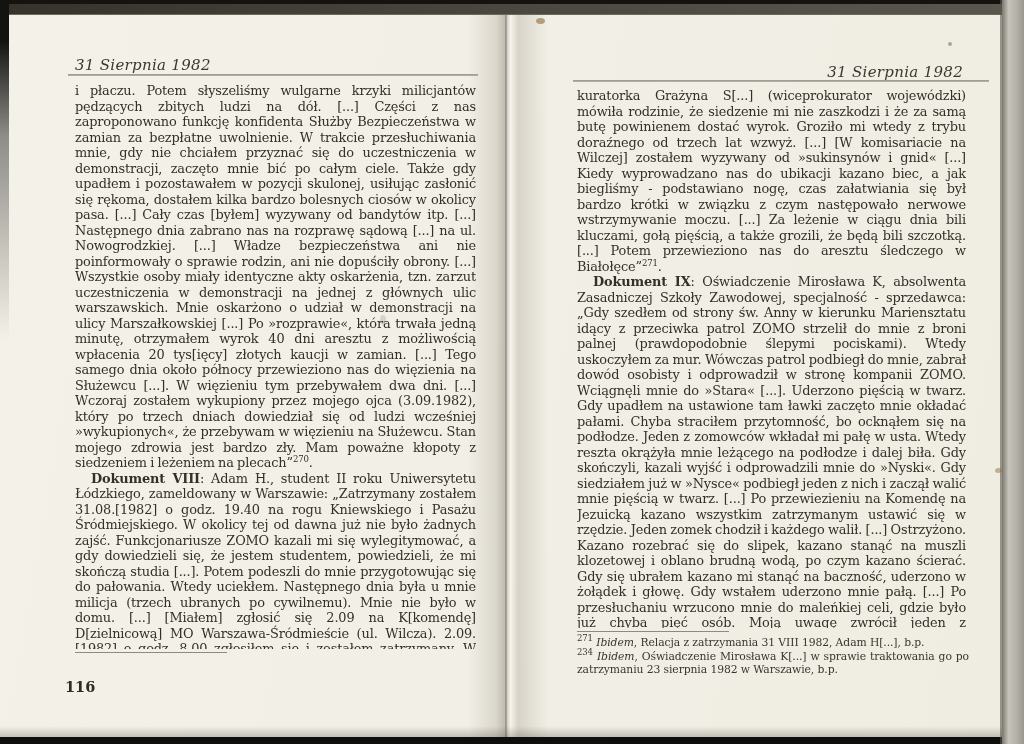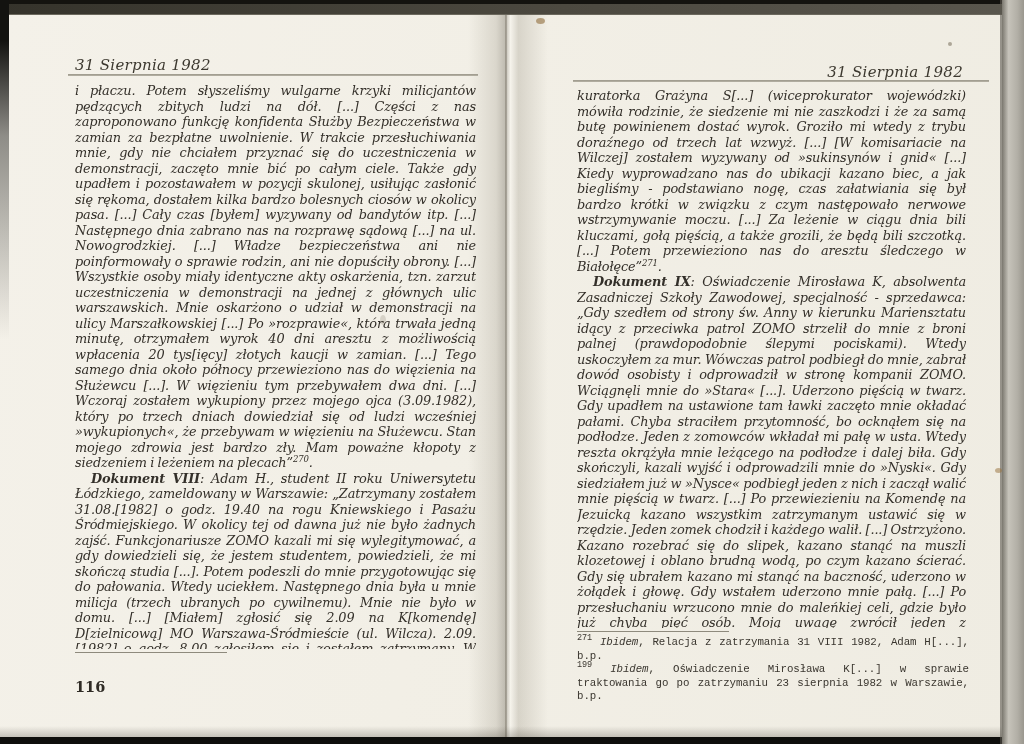--- a/index.html
+++ b/index.html
@@ -26,38 +26,38 @@
   .speck{position:absolute;border-radius:50%;}
   
   .running-header{position:absolute;font-style:italic;font-size:15px;color:#3c382f;letter-spacing:.3px;}
   .hdr-left{left:75px;top:56px;}
   .hdr-right{left:577px;top:63px;width:386px;text-align:right;}
   .rule{position:absolute;height:2px;background:linear-gradient(180deg,#9b978a,#b7b3a6);}
   .rule-l{left:68px;top:74px;width:410px;}
   .rule-r{left:573px;top:80px;width:416px;height:2px;}
   
   .body-col{position:absolute;text-align:justify;font-size:12.9px;line-height:15.5px;
-            letter-spacing:-0.15px;word-spacing:-0.6px;overflow:hidden;color:#332f29;font-style:italic;}
+            letter-spacing:-0.15px;word-spacing:-0.6px;overflow:hidden;color:#332f29;}
   .body-l{left:75px;top:83px;width:401px;height:566px;}
   .body-r{left:577px;top:88px;width:389px;height:540px;}
   .para{margin:0;}
   .para.indent{text-indent:16px;}
   sup{font-size:8.5px;line-height:0;vertical-align:super;}
   
   .fn-rule{position:absolute;height:1px;background:#8e8a7d;}
   .fnr-l{left:75px;top:652px;width:152px;}
   .fnr-r{left:577px;top:631px;width:152px;}
   .fns{position:absolute;font-size:10.8px;line-height:13.6px;text-align:justify;
        letter-spacing:-0.1px;color:#3a362f;}
   .fns-l{left:75px;top:657px;width:404px;}
-  .fns-r{left:577px;top:636px;width:392px;font-family:Liberation Mono, monospace;}
+  .fns-r{left:577px;top:636px;width:392px;}
   .fn{margin:0;}
   
   .pagenum{position:absolute;font-weight:bold;font-size:14.5px;color:#2f2b25;}
-  .pn-l{left:75px;top:678px;text-align:center;}
+  .pn-l{left:65px;top:678px;text-align:center;}
   .pn-r{left:577px;top:681px;width:382px;text-align:right;}
 </style>
 </head>
 <body>
 
 <div class="scan">
   <div class="gutter"></div>
   <div class="crease"></div>
 
   <div class="running-header hdr-left">31 Sierpnia 1982</div>
@@ -71,21 +71,21 @@
 
   <div class="running-header hdr-right">31 Sierpnia 1982</div>
   <div class="rule rule-r"></div>
   <div class="body-col body-r">
       <p class="para"><span>kuratorka Grażyna S[...] (wiceprokurator wojewódzki) mówiła rodzinie, że siedzenie mi nie zaszkodzi i że za samą butę powinienem dostać wyrok. Groziło mi wtedy z trybu doraźnego od trzech lat wzwyż. [...] [W komisariacie na Wilczej] zostałem wyzywany od »sukinsynów i gnid« [...] Kiedy wyprowadzano nas do ubikacji kazano biec, a jak biegliśmy - podstawiano nogę, czas załatwiania się był bardzo krótki w związku z czym następowało nerwowe wstrzymywanie moczu. [...] Za leżenie w ciągu dnia bili kluczami, gołą pięścią, a także grozili, że będą bili szczotką. [...] Potem przewieziono nas do aresztu śledczego w Białołęce”</span><sup>271</sup><span>.</span></p>
       <p class="para indent"><span style="font-weight: bold;">Dokument IX</span><span>: Oświadczenie Mirosława K, absolwenta Zasadniczej Szkoły Zawodowej, specjalność - sprzedawca: „Gdy szedłem od strony św. Anny w kierunku Mariensztatu idący z przeciwka patrol ZOMO strzelił do mnie z broni palnej (prawdopodobnie ślepymi pociskami). Wtedy uskoczyłem za mur. Wówczas patrol podbiegł do mnie, zabrał dowód osobisty i odprowadził w stronę kompanii ZOMO. Wciągnęli mnie do »Stara« [...]. Uderzono pięścią w twarz. Gdy upadłem na ustawione tam ławki zaczęto mnie okładać pałami. Chyba straciłem przytomność, bo ocknąłem się na podłodze. Jeden z zomowców wkładał mi pałę w usta. Wtedy reszta okrążyła mnie leżącego na podłodze i dalej biła. Gdy skończyli, kazali wyjść i odprowadzili mnie do »Nyski«. Gdy siedziałem już w »Nysce« podbiegł jeden z nich i zaczął walić mnie pięścią w twarz. [...] Po przewiezieniu na Komendę na Jezuicką kazano wszystkim zatrzymanym ustawić się w rzędzie. Jeden zomek chodził i każdego walił. [...] Ostrzyżono. Kazano rozebrać się do slipek, kazano stanąć na muszli klozetowej i oblano brudną wodą, po czym kazano ścierać. Gdy się ubrałem kazano mi stanąć na baczność, uderzono w żołądek i głowę. Gdy wstałem uderzono mnie pałą. [...] Po przesłuchaniu wrzucono mnie do maleńkiej celi, gdzie było już chyba pięć osób. Moją uwagę zwrócił jeden z zatrzymanych - miał około 20-24 lata, całe plecy miał w pręgach, krwiakach, siniakach, oko miał tak spuchnięte, że prawie nie było go widać [...]”</span></p>
     </div>
   <div class="fn-rule fnr-r"></div>
   <div class="fns fns-r">
       <p class="fn"><sup>271</sup><span> </span><span style="font-style: italic;">Ibidem</span><span>, Relacja z zatrzymania 31 VIII 1982, Adam H[...], b.p.</span></p>
-      <p class="fn"><sup>199</sup><span> </span><span style="font-style: italic;">Ibidem</span><span>, Oświadczenie Mirosława K[...] w sprawie traktowania go po zatrzymaniu 23 sierpnia 1982 w Warszawie, b.p.</span></p>
+      <p class="fn"><sup>234</sup><span> </span><span style="font-style: italic;">Ibidem</span><span>, Oświadczenie Mirosława K[...] w sprawie traktowania go po zatrzymaniu 23 sierpnia 1982 w Warszawie, b.p.</span></p>
     </div>
 
   <div class="edge-top"></div>
   <div class="edge-top-line"></div>
   <div class="edge-bottom-shadow"></div>
   <div class="edge-bottom"></div>
   <div class="edge-left"></div>
   <div class="edge-right"></div>
   <div class="edge-right-line"></div>
   <div class="speck" style="left:536px;top:18px;width:9px;height:6px;background:rgba(134,96,44,.55);"></div>

